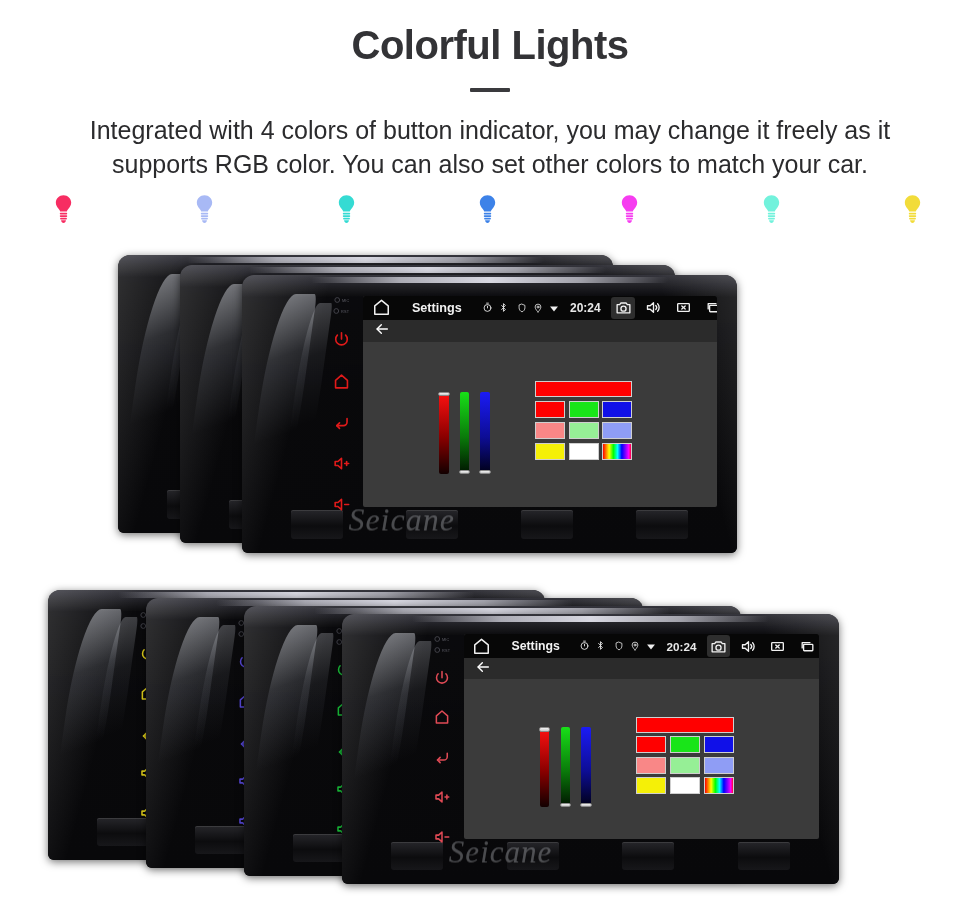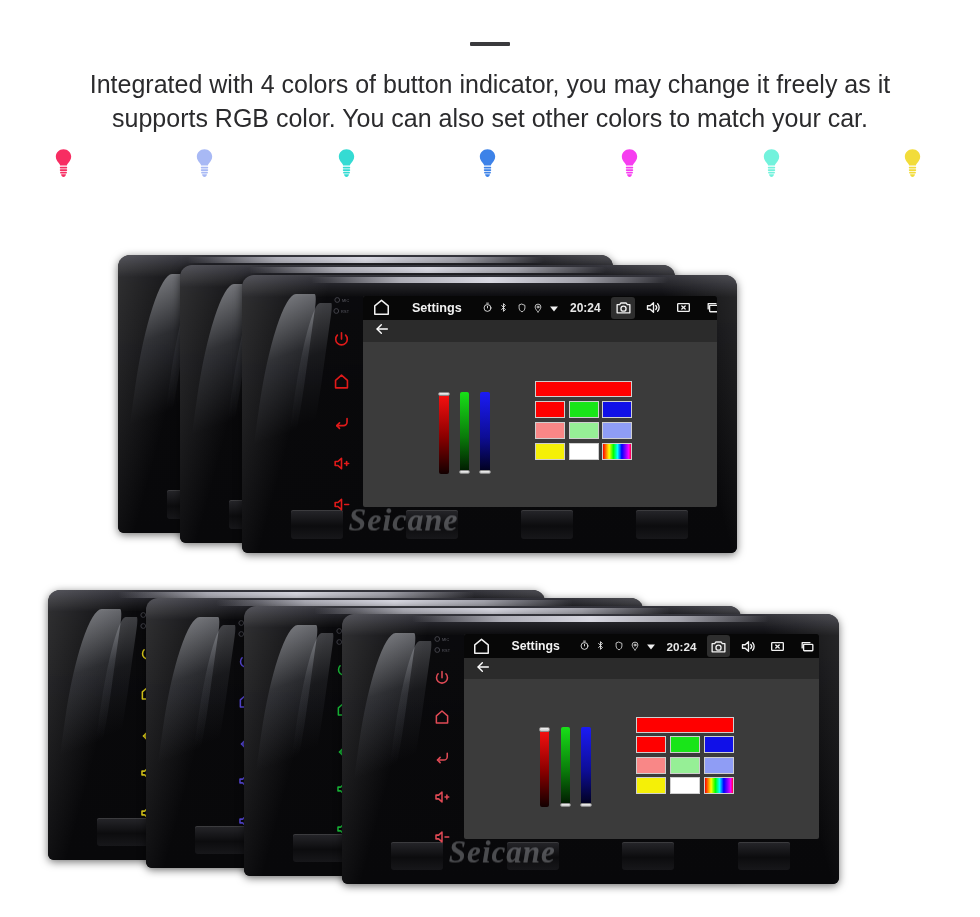--- a/index.html
+++ b/index.html
@@ -143,30 +143,31 @@
   .tab {
     background:linear-gradient(180deg,#26262a 0%,#0c0c0e 55%,#17171a 100%);
     border-radius:2px 2px 3px 3px;
     box-shadow:inset 0 1px 0 rgba(255,255,255,.10);
   }
 
   
   .watermark {
     position:absolute; z-index:6; pointer-events:none;
     font-family:"Liberation Serif", serif;
-    font-style:italic; font-weight:bold;
+    font-style:italic; font-weight:normal;
     color:rgba(150,152,158,.30);
     text-shadow:0 1px 0 rgba(255,255,255,.14);
     letter-spacing:1px; white-space:nowrap;
   }
 </style>
 </head>
 <body>
 
 <div class="header">
+  <div class="page-title">Colorful Lights</div>
   <div class="title-divider"></div>
   <div class="subtitle">Integrated with 4 colors of button indicator, you may change it freely as it supports RGB color. You can also set other colors to match your car.</div>
 </div>
 
 <div class="legend" id="legend">
     <div class="legend-item">
       <svg class="bulb" viewBox="0 0 20 32">
         <path fill="#f72d62" d="M10 1.2c-4.6 0-8.2 3.5-8.2 7.9 0 3 1.5 5 2.9 6.6 .9 1.1 1.6 1.9 1.7 3.0h7.2c.1-1.1 .8-1.9 1.7-3.0 1.4-1.6 2.9-3.6 2.9-6.6 0-4.4-3.6-7.9-8.2-7.9z"></path>
         <rect fill="#f72d62" x="6.1" y="19.9" width="7.8" height="1.9" rx=".7"></rect>
         <rect fill="#f72d62" x="6.1" y="22.6" width="7.8" height="1.9" rx=".7"></rect>

